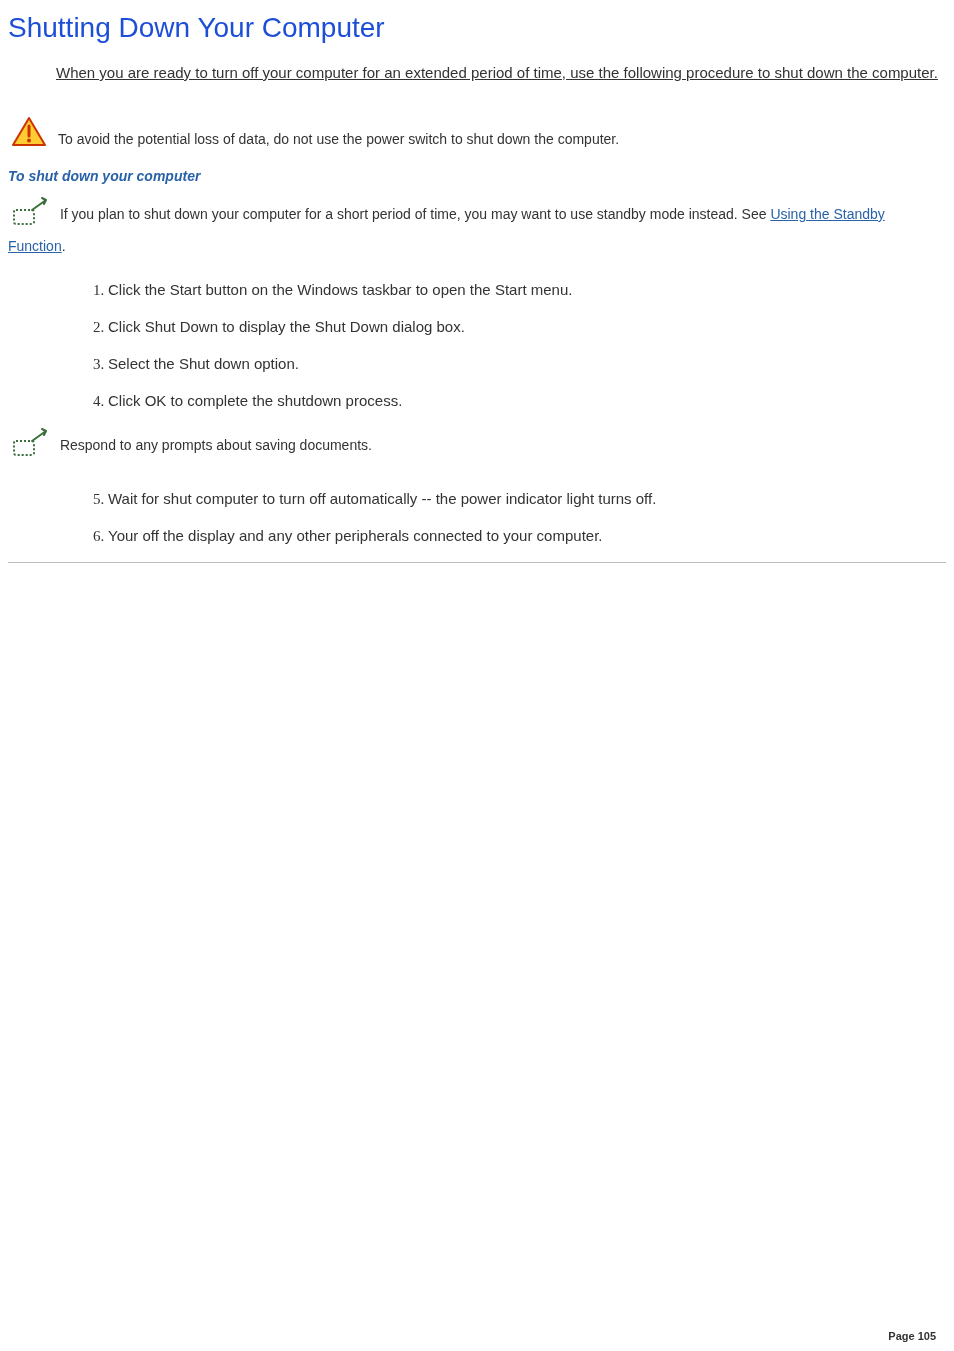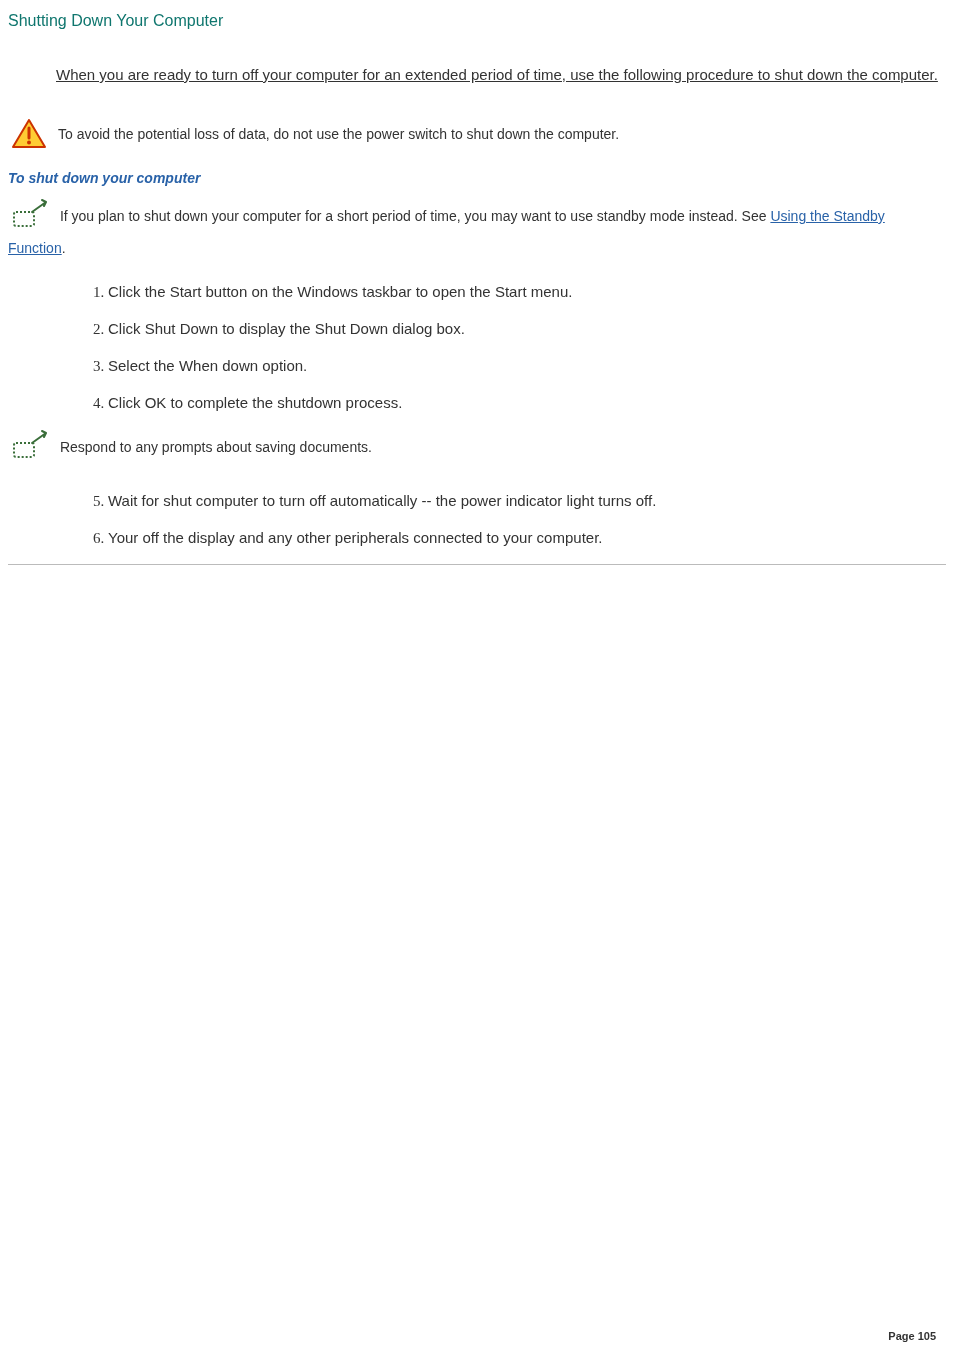--- a/index.html
+++ b/index.html
@@ -9,35 +9,35 @@
     }
     body {
       font-family: Verdana, Geneva, sans-serif;
       font-size: 15px;
       color: #333;
       padding: 8px;
       width: 954px;
       background: #fff;
     }
     h1.page-title {
-      color: #0f766e;
-      font-size: 16px;
+      color: #1d4ed8;
+      font-size: 28px;
       font-weight: normal;
-      margin-bottom: 34px;
+      margin-bottom: 18px;
       margin-top: 4px;
     }
     .intro {
       margin-left: 48px;
       margin-bottom: 32px;
       line-height: 1.4;
       text-decoration: underline;
     }
     .callout {
       display: flex;
-      align-items: center;
+      align-items: flex-end;
       margin-bottom: 14px;
       margin-top: 10px;
     }
     .callout-icon {
       flex-shrink: 0;
       width: 40px;
       margin-left: 4px;
       margin-right: 6px;
       margin-top: 2px;
     }
@@ -129,21 +129,21 @@
     <svg width="42" height="32" viewBox="0 0 42 32">
       <rect x="6" y="14" width="20" height="14" rx="2" fill="none" stroke="#3a6e3a" stroke-width="2" stroke-dasharray="2 2"></rect>
       <path d="M 24 14 L 38 4 L 34 2 L 38 4 L 36 8" fill="none" stroke="#3a6e3a" stroke-width="2" stroke-linecap="round" stroke-linejoin="round"></path>
     </svg>
   </span><span class="note-text"><span>  If you plan to shut down your computer for a short period of time, you may want to use standby mode instead. See </span><a href="#" class="link">Using the Standby Function</a><span>.</span></span>
 </div>
 
 <ol class="steps">
   <li>Click the Start button on the Windows  taskbar to open the Start menu.</li>
   <li>Click Shut Down to display the Shut Down dialog box.</li>
-  <li>Select the When down option.</li>
+  <li>Select the Shut down option.</li>
   <li>Click OK to complete the shutdown process.</li>
 </ol>
 
 <div class="note-row">
   <span class="note-icon-wrap">
     <svg width="42" height="32" viewBox="0 0 42 32">
       <rect x="6" y="14" width="20" height="14" rx="2" fill="none" stroke="#3a6e3a" stroke-width="2" stroke-dasharray="2 2"></rect>
       <path d="M 24 14 L 38 4 L 34 2 L 38 4 L 36 8" fill="none" stroke="#3a6e3a" stroke-width="2" stroke-linecap="round" stroke-linejoin="round"></path>
     </svg>
   </span><span class="note-text">  Respond to any prompts about saving documents.</span>

